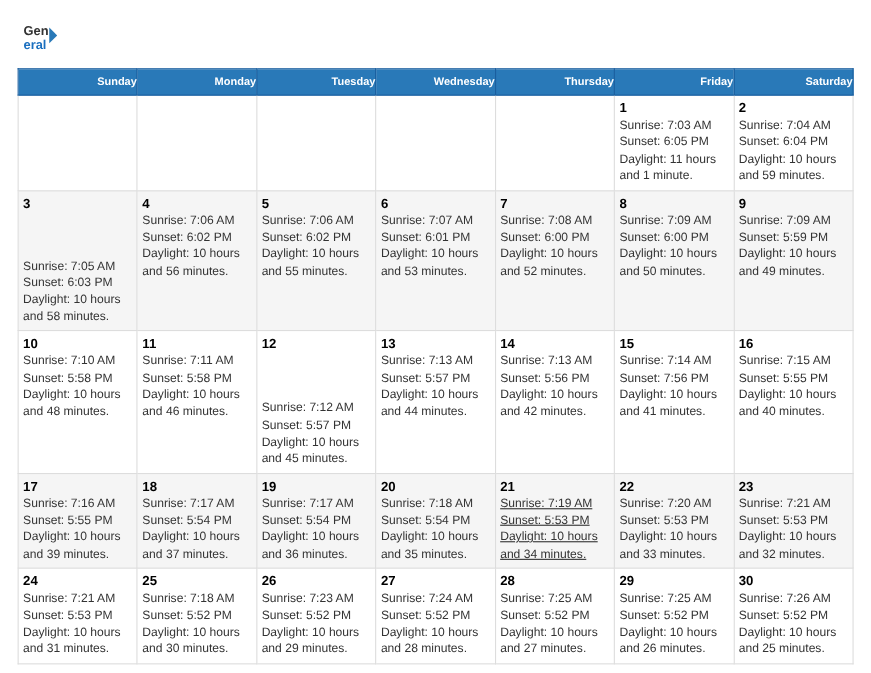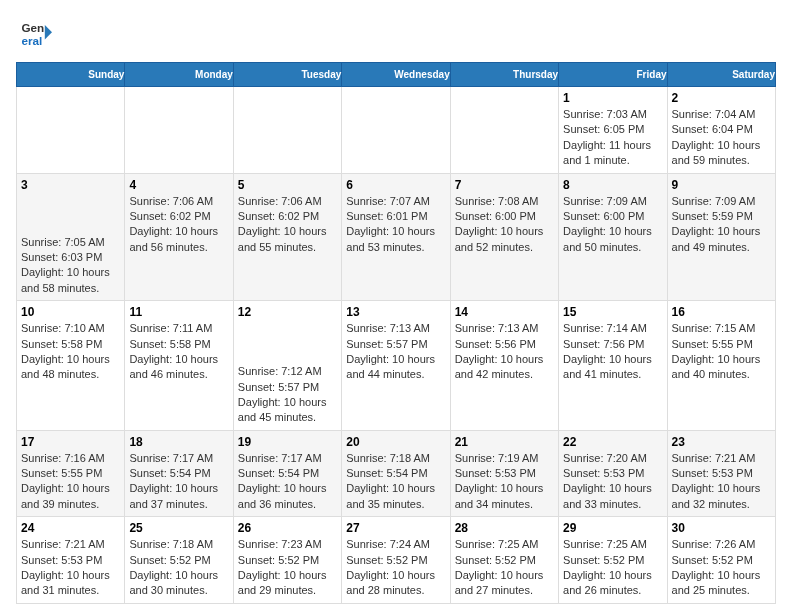--- a/index.html
+++ b/index.html
@@ -242,21 +242,21 @@
 Daylight: 10 hours and 36 minutes.</div>
         </td>
         <td style="background: rgb(245, 245, 245);">
           <span class="day-number">20</span>
           <div class="day-info" style="white-space: pre-line;">Sunrise: 7:18 AM
 Sunset: 5:54 PM
 Daylight: 10 hours and 35 minutes.</div>
         </td>
         <td style="background: rgb(245, 245, 245);">
           <span class="day-number">21</span>
-          <div class="day-info" style="white-space: pre-line;">Sunrise: 7:19 AM
+          <div class="day-info" style="white-space: pre-line; text-decoration: underline;">Sunrise: 7:19 AM
 Sunset: 5:53 PM
 Daylight: 10 hours and 34 minutes.</div>
         </td>
         <td style="background: rgb(245, 245, 245);">
           <span class="day-number">22</span>
           <div class="day-info" style="white-space: pre-line;">Sunrise: 7:20 AM
 Sunset: 5:53 PM
 Daylight: 10 hours and 33 minutes.</div>
         </td>
         <td style="background: rgb(245, 245, 245);">

